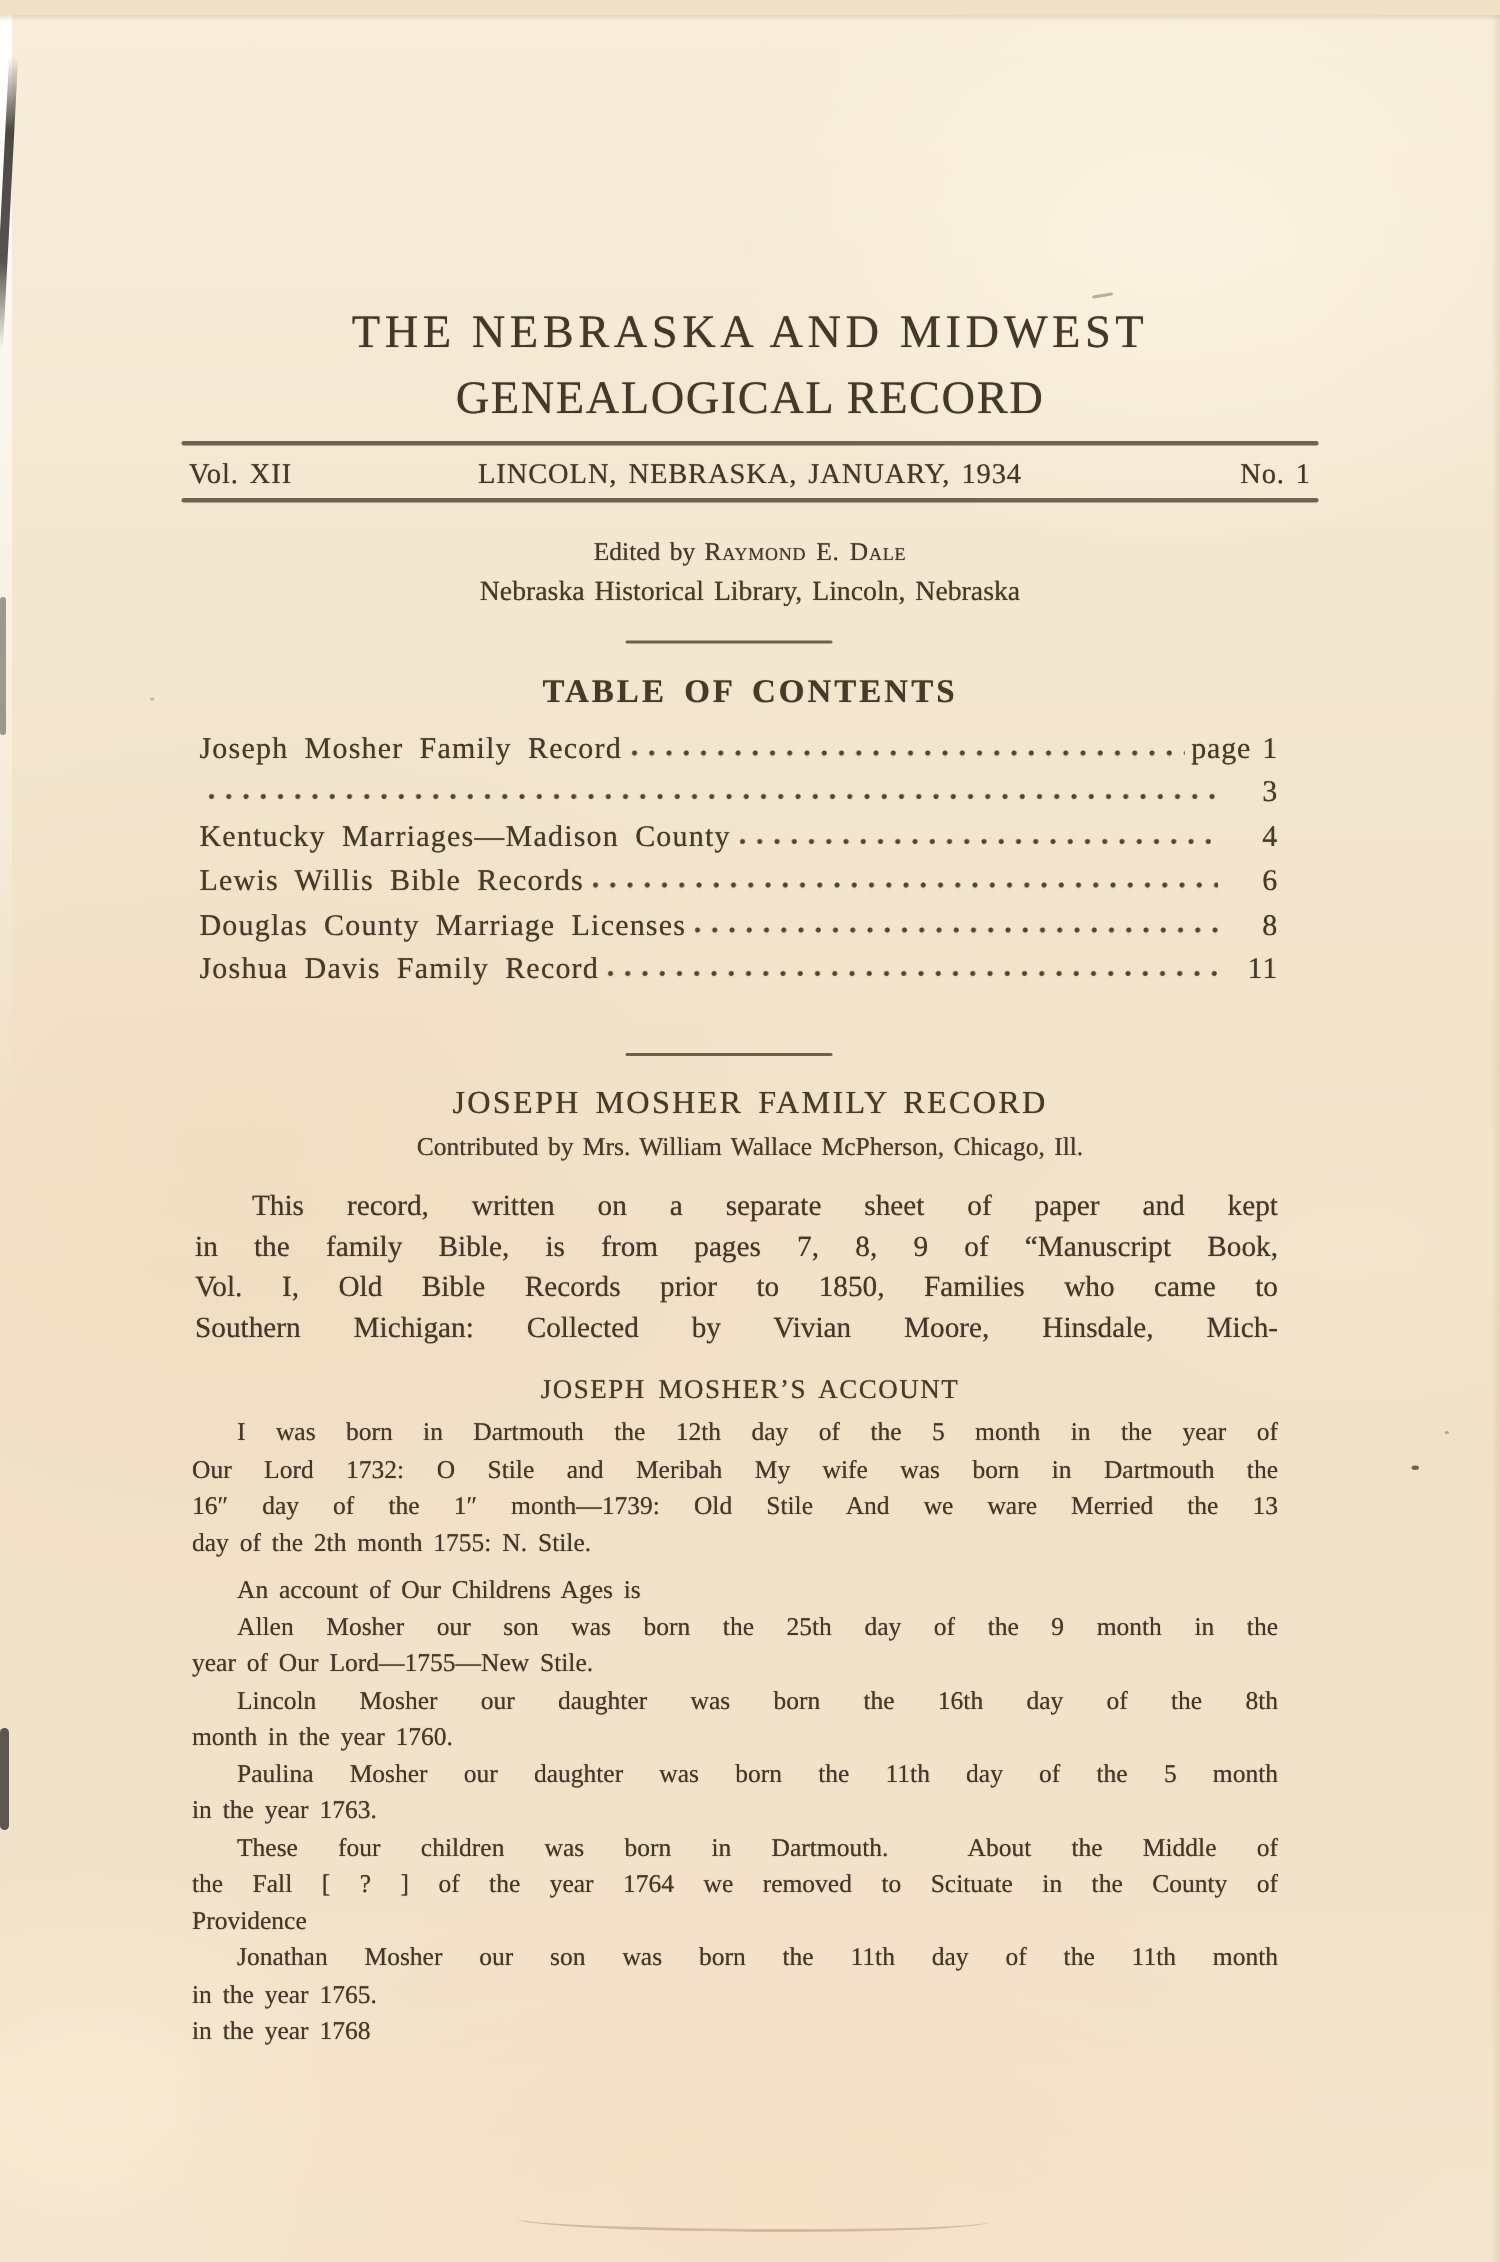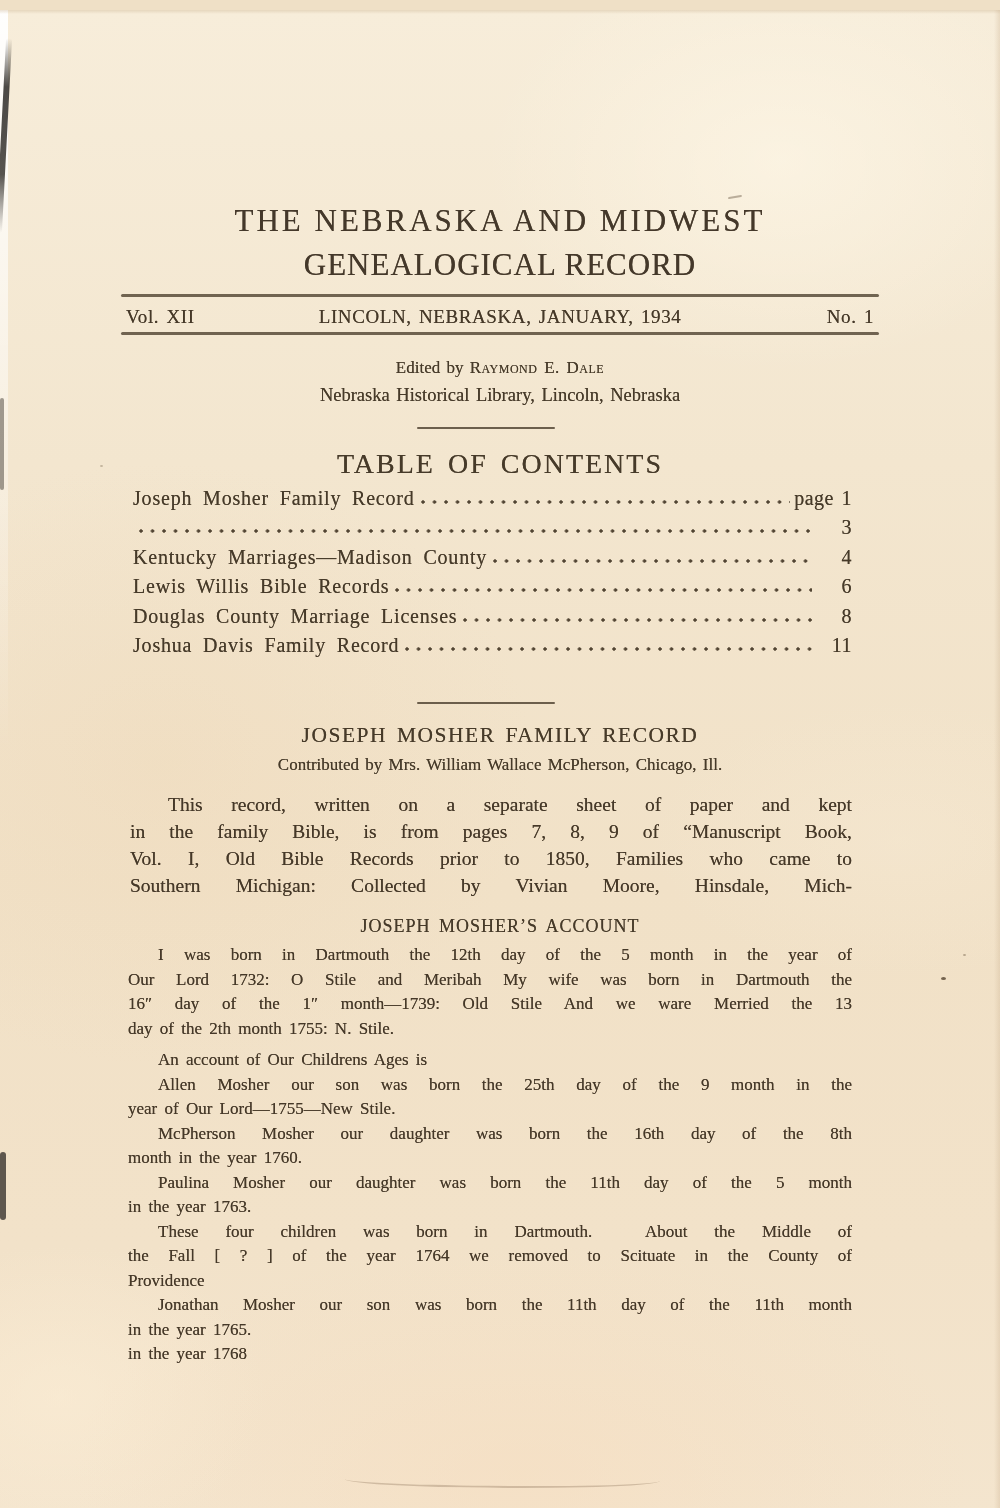--- a/index.html
+++ b/index.html
@@ -33,21 +33,21 @@
     font-size:19px;word-spacing:2px;letter-spacing:.6px;color:#453828;
   }
   .volrow .l{text-align:left;}
   .volrow .c{text-align:center;}
   .volrow .r{text-align:right;}
 
   .edited{font-size:17px;word-spacing:2px;}
   .edited .sc{font-variant:small-caps;letter-spacing:.5px;}
   .library{font-size:18.5px;word-spacing:2px;}
 
-  .toc-head{font-size:28px;letter-spacing:2px;word-spacing:4px;}
+  .toc-head{font-size:22px;letter-spacing:2px;word-spacing:4px;font-weight:bold;}
 
   .toc{font-size:20px;word-spacing:5px;letter-spacing:.8px;}
   .toc-row{display:flex;align-items:baseline;height:29.4px;}
   .toc-title{white-space:nowrap;}
   .leader{
     flex:1;height:1em;margin:0 4px 0 6px;
     background-image:radial-gradient(circle at 2px 2px, rgba(72,59,42,.95) 1.4px, rgba(72,59,42,0) 2px);
     background-size:11.5px 5px;background-repeat:repeat-x;background-position:0 100%;
   }
   .toc-num{min-width:36px;text-align:right;white-space:nowrap;letter-spacing:.5px;word-spacing:2px;}
@@ -162,21 +162,21 @@
       <div class="bl last">day of the 2th month 1755: N. Stile.</div>
     </div>
     <div class="gap-top">
       <div class="bl last ind-sm">An account of Our Childrens Ages is</div>
     </div>
     <div>
       <div class="bl ind-sm">Allen Mosher our son was born the 25th day of the 9 month in the</div>
       <div class="bl last">year of Our Lord—1755—New Stile.</div>
     </div>
     <div>
-      <div class="bl ind-sm">McPherson Mosher our daughter was born the 16th day of the 8th</div>
+      <div class="bl ind-sm">Lincoln Mosher our daughter was born the 16th day of the 8th</div>
       <div class="bl last">month in the year 1760.</div>
     </div>
     <div>
       <div class="bl ind-sm">Paulina Mosher our daughter was born the 11th day of the 5 month</div>
       <div class="bl last">in the year 1763.</div>
     </div>
     <div>
       <div class="bl ind-sm">These four children was born in Dartmouth.&nbsp; About the Middle of</div>
       <div class="bl">the Fall [ ? ] of the year 1764 we removed to Scituate in the County of</div>
       <div class="bl last">Providence</div>

